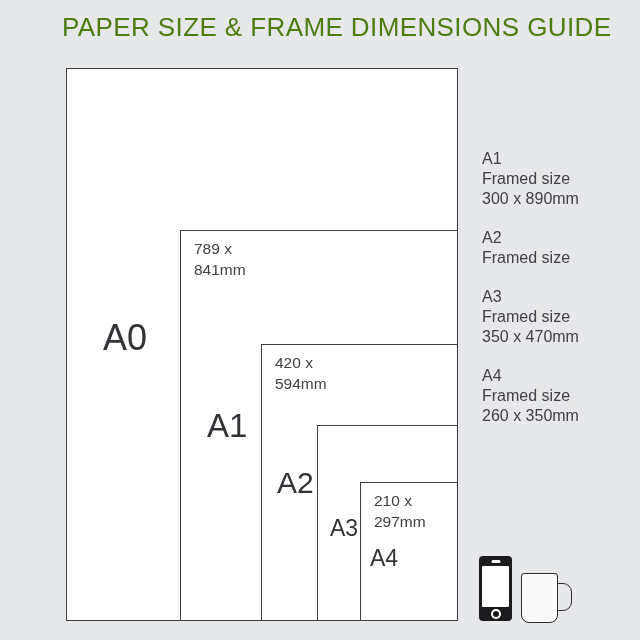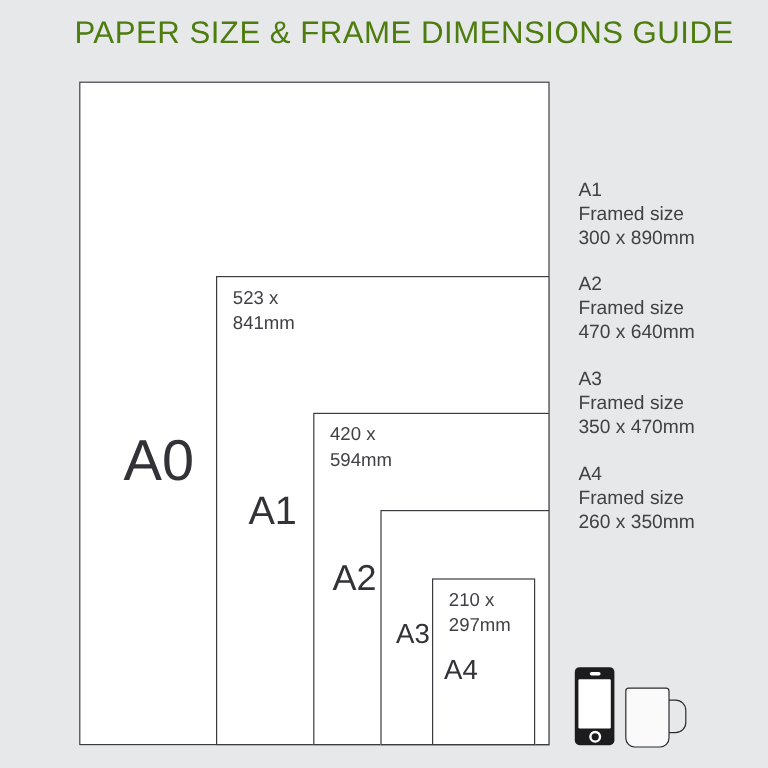--- a/index.html
+++ b/index.html
@@ -21,29 +21,29 @@
   .paper {
     position:absolute;
     background:#ffffff;
     border:1.5px solid #3c3c40;
     box-sizing:border-box;
   }
   #paper-a0 { left:66px;  top:68px;  width:392px; height:553px; z-index:1; }
   #paper-a1 { left:180px; top:230px; width:278px; height:391px; z-index:2; }
   #paper-a2 { left:261px; top:344px; width:197px; height:277px; z-index:3; }
   #paper-a3 { left:317px; top:425px; width:141px; height:196px; z-index:4; }
-  #paper-a4 { left:360px; top:482px; width:86px;  height:139px; z-index:5; }
+  #paper-a4 { left:360px; top:482px; width:98px;  height:139px; z-index:5; }
 
   .dims {
     position:absolute; left:13px; top:8px;
     font-size:15.5px; line-height:20.5px; color:#404045;
     white-space:nowrap;
   }
   .code { position:absolute; color:#323237; }
-  #paper-a0 .code { left:36px; top:248px; font-size:48px;margin-top:40px; }
+  #paper-a0 .code { left:36px; top:248px; font-size:36px; }
   #paper-a1 .code { left:26px; top:176px; font-size:33px; }
   #paper-a2 .code { left:15px; top:121px; font-size:30px; }
   #paper-a3 .code { left:12px; top:89px;  font-size:23px; }
   #paper-a4 .code { left:9px;  top:62px;  font-size:23px; }
 
   
   .legend { position:absolute; left:482px; top:149px; }
   .legend-block {
     margin-bottom:19px;
     font-size:16px; line-height:20px; color:#404045;
@@ -91,21 +91,21 @@
 <body>
 
 <div class="title">PAPER SIZE &amp; FRAME DIMENSIONS GUIDE</div>
 
 <div class="paper" id="paper-a0">
   <div class="code">A0</div>
 </div>
 
 <div class="paper" id="paper-a1">
   <div class="dims">
-    <div>523 x</div>
+    <div>789 x</div>
     <div>841mm</div>
   </div>
   <div class="code">A1</div>
 </div>
 
 <div class="paper" id="paper-a2">
   <div class="dims">
     <div>420 x</div>
     <div>594mm</div>
   </div>
@@ -126,21 +126,20 @@
 
 <div class="legend">
   <div class="legend-block">
     <div>A1</div>
     <div>Framed size</div>
     <div>300 x 890mm</div>
   </div>
   <div class="legend-block">
     <div>A2</div>
     <div>Framed size</div>
-    <div>470 x 640mm</div>
   </div>
   <div class="legend-block">
     <div>A3</div>
     <div>Framed size</div>
     <div>350 x 470mm</div>
   </div>
   <div class="legend-block">
     <div>A4</div>
     <div>Framed size</div>
     <div>260 x 350mm</div>

